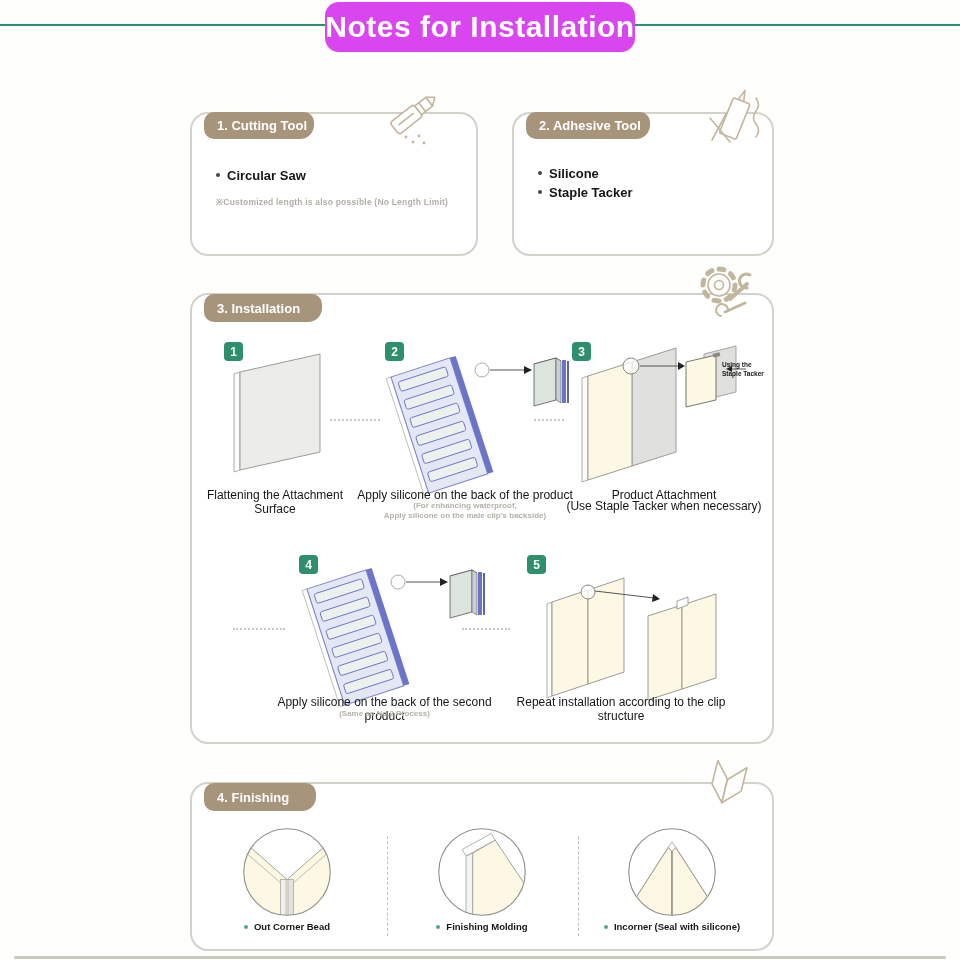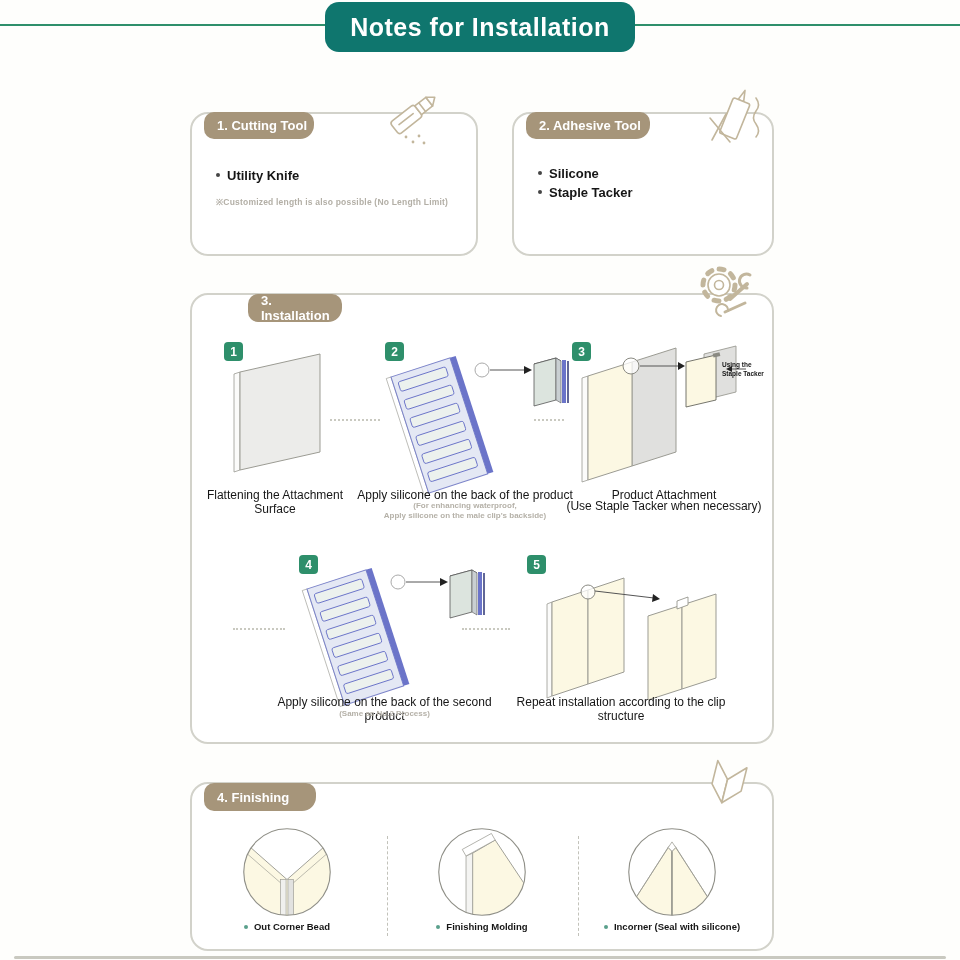--- a/index.html
+++ b/index.html
@@ -2,22 +2,22 @@
 <html><head>
 <meta charset="utf-8">
 <style>
   html,body{margin:0;padding:0;background:#fff;}
   .page{position:relative;width:960px;height:960px;background:#fefefc;overflow:hidden;
         font-family:"Liberation Sans", sans-serif;color:#1b1b1b;}
   .abs{position:absolute;}
 
   
   .hline{position:absolute;top:24px;height:0;border-top:2px solid #2E8F6B;}
-  .title-pill{position:absolute;left:325px;top:2px;width:310px;height:50px;background:#0f766e;
-              border-radius:14px;color:#fff;font-size:25px;font-weight:bold;letter-spacing:.5px;
+  .title-pill{position:absolute;left:325px;top:2px;width:310px;height:50px;background:#d946ef;
+              border-radius:14px;color:#fff;font-size:30px;font-weight:bold;letter-spacing:.5px;
               display:flex;align-items:center;justify-content:center;}
 
   
   .box{position:absolute;background:#fff;border:2px solid #d2d2ca;border-radius:18px;}
   .pill{position:absolute;background:#A6957A;color:#fff;font-weight:bold;font-size:13px;
         border-radius:10px 10px 14px 10px;display:flex;align-items:center;padding-left:13px;
         box-sizing:border-box;z-index:3;}
 
   
   .li{display:flex;align-items:center;font-weight:bold;font-size:13px;color:#161616;height:18px;margin-bottom:1px;}
@@ -49,21 +49,21 @@
 <div class="page">
 
   <div class="hline" style="left:0;width:325px;"></div>
   <div class="hline" style="left:635px;width:325px;"></div>
   <div class="title-pill">Notes for Installation</div>
 
   <section class="box" style="left:190px;top:112px;width:284px;height:140px;">
     <div class="abs" style="left:24px;top:52px;">
       <div class="li">
         <span class="dot"></span>
-        <span>Utility Knife</span>
+        <span>Circular Saw</span>
       </div>
       <div class="note" style="margin-top:12px;">※Customized length is also possible (No Length Limit)</div>
     </div>
   </section>
   <div class="pill" style="left:204px;top:112px;width:110px;height:27px;">1. Cutting Tool</div>
   <svg class="abs" style="left:372px;top:88px;" width="76" height="62" viewBox="0 0 76 62">
     <g class="icon-tan" transform="rotate(-38 38 28)">
       <rect x="18" y="21" width="30" height="15" rx="3" fill="#fff"></rect>
       <rect x="48" y="23" width="14" height="11" fill="#fff"></rect>
       <line x1="53" y1="23" x2="53" y2="34"></line>
@@ -97,21 +97,21 @@
         <path d="M31 16 L34 5 L37 16 Z" fill="#fff"></path>
         <rect x="26" y="16" width="18" height="38" rx="2" fill="#fff"></rect>
       </g>
       <path d="M56 14 q5 7 0 13 q-5 7 0 13 q5 7 0 13"></path>
       <line x1="12" y1="56" x2="26" y2="30"></line>
       <line x1="10" y1="34" x2="30" y2="58"></line>
     </g>
   </svg>
 
   <section class="box" style="left:190px;top:293px;width:580px;height:447px;"></section>
-  <div class="pill" style="left:204px;top:294px;width:94px;height:28px;margin-left:44px;">3. Installation</div>
+  <div class="pill" style="left:204px;top:294px;width:118px;height:28px;">3. Installation</div>
   <svg class="abs" style="left:695px;top:262px;" width="64" height="62" viewBox="0 0 64 62">
     <g class="icon-tan">
       <circle cx="24" cy="23" r="11" fill="#fff"></circle>
       <circle cx="24" cy="23" r="16" stroke-width="5" stroke-dasharray="5 7.5" fill="none"></circle>
       <circle cx="24" cy="23" r="4.5" fill="#fff"></circle>
       <path d="M35 37 L52 22" stroke-width="4"></path>
       <path d="M55 13 a7 7 0 1 0 -3 13" fill="none" stroke-width="3"></path>
       <path d="M30 50 L50 41" stroke-width="3"></path>
       <path d="M26 54 a6 6 0 1 1 7 -5" fill="none" stroke-width="2"></path>
     </g>

